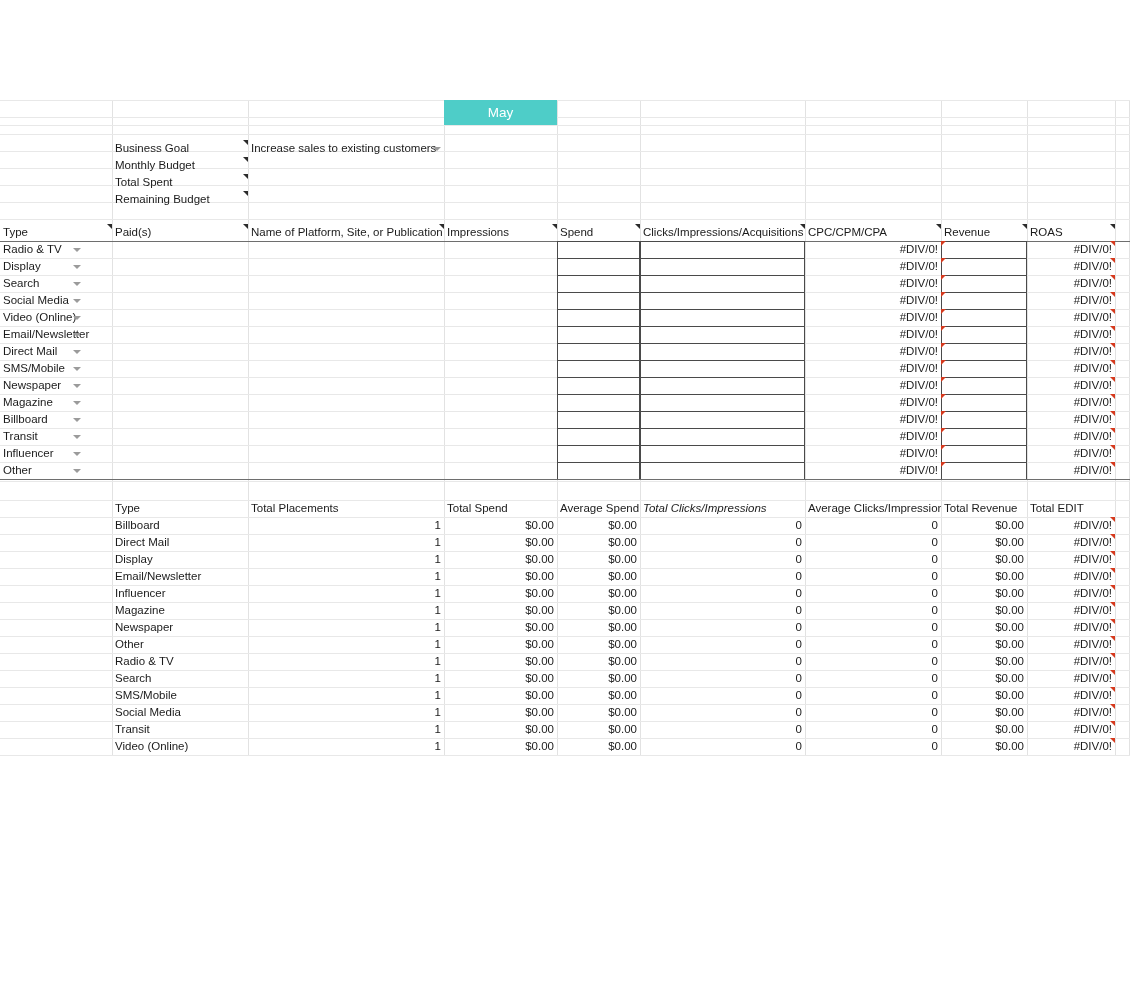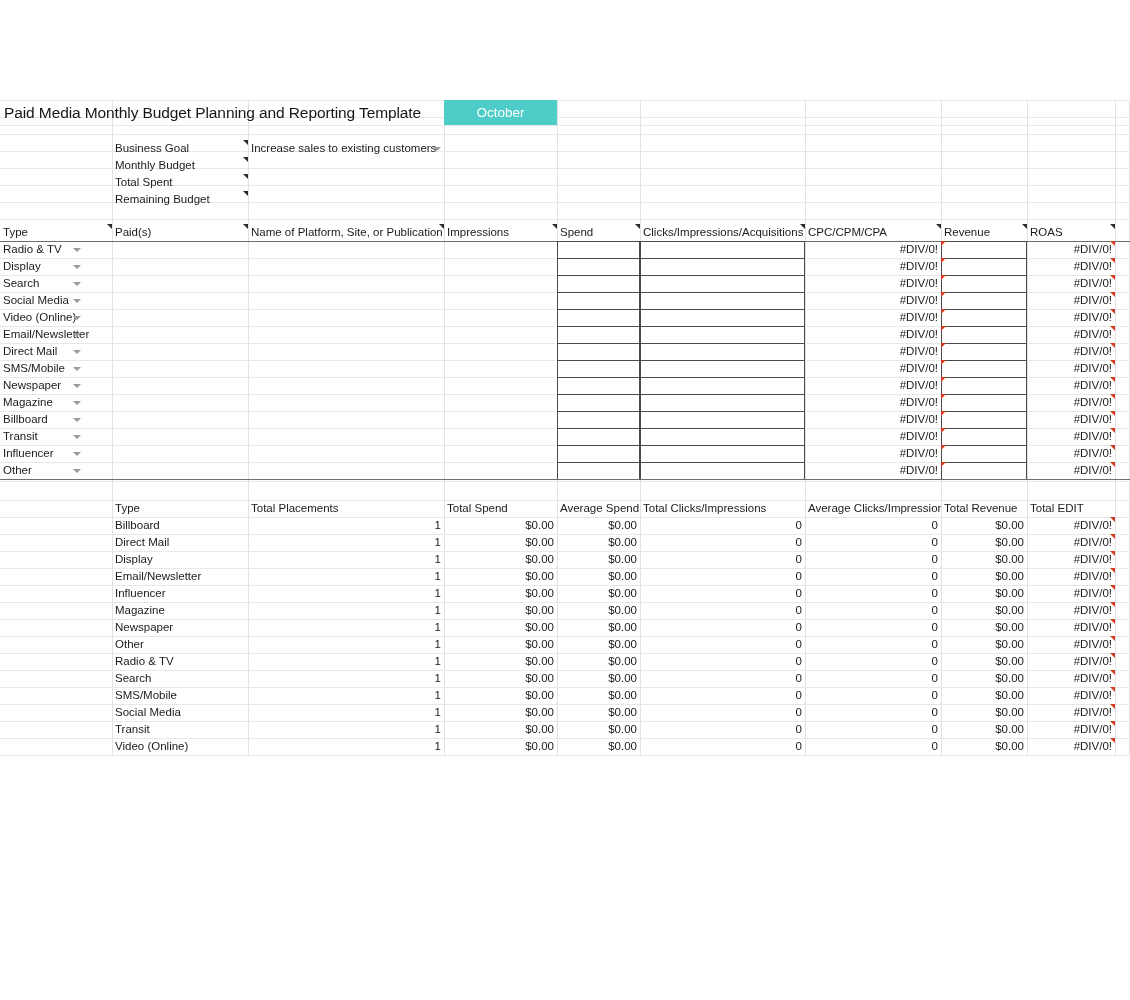--- a/index.html
+++ b/index.html
@@ -183,23 +183,22 @@
       <div class="gl-h" style="top: 117px;"></div>
       <div class="gl-h" style="top: 134px;"></div>
       <div class="gl-h" style="top: 151px;"></div>
       <div class="gl-h" style="top: 168px;"></div>
       <div class="gl-h" style="top: 185px;"></div>
       <div class="gl-h" style="top: 202px;"></div>
       <div class="gl-h" style="top: 219px;"></div>
       <div class="gl-h" style="top: 125px;"></div>
     </div>
 
-  <div id="title" style="width: 444px;">Paid Media Monthly Budget Planning and Reporting Template</div>
-
-  <div id="month" style="background: rgb(78, 205, 200);">October</div>
+
+  <div id="month" style="background: rgb(78, 205, 200);">May</div>
 
   <div id="budget-fields">
       <div class="cell" style="left: 112px; top: 140px; width: 136px; height: 17px;">Business Goal</div>
       <div class="tri-black" style="left: 243px; top: 140px;"></div>
       <div class="cell" style="left: 248px; top: 140px; width: 196px; height: 17px;">Increase sales to existing customers</div>
       <div class="caret" style="left: 433px; top: 147px;"></div>
       <div class="cell" style="left: 112px; top: 157px; width: 136px; height: 17px;">Monthly Budget</div>
       <div class="tri-black" style="left: 243px; top: 157px;"></div>
       <div class="cell" style="left: 248px; top: 157px; width: 196px; height: 17px;"></div>
       <div class="cell" style="left: 112px; top: 174px; width: 136px; height: 17px;">Total Spent</div>
@@ -459,21 +458,21 @@
       <div class="rule dark" style="left: 0px; top: 479px; width: 1130px;"></div>
     </div>
 
   <div id="summary-table">
       <div class="gl-h" style="top: 481px;"></div>
       <div class="gl-h" style="top: 500px;"></div>
       <div class="cell hdr" style="left: 112px; top: 500px; width: 136px; height: 17px;">Type</div>
       <div class="cell hdr" style="left: 248px; top: 500px; width: 196px; height: 17px;">Total Placements</div>
       <div class="cell hdr" style="left: 444px; top: 500px; width: 113px; height: 17px;">Total Spend</div>
       <div class="cell hdr" style="left: 557px; top: 500px; width: 83px; height: 17px;">Average Spend</div>
-      <div class="cell hdr" style="left: 640px; top: 500px; width: 165px; height: 17px;">Total Clicks/Impressions</div>
+      <div class="cell hdr" style="left: 640px; top: 500px; width: 165px; height: 17px; font-style: italic;">Total Clicks/Impressions</div>
       <div class="cell hdr" style="left: 805px; top: 500px; width: 136px; height: 17px;">Average Clicks/Impressions</div>
       <div class="cell hdr" style="left: 941px; top: 500px; width: 86px; height: 17px;">Total Revenue</div>
       <div class="cell hdr" style="left: 1027px; top: 500px; width: 88px; height: 17px;">Total EDIT</div>
       <div class="gl-h" style="top: 517px;"></div>
       <div class="gl-h" style="top: 534px;"></div>
       <div class="cell " style="left: 112px; top: 517px; width: 136px; height: 17px;">Billboard</div>
       <div class="cell right" style="left: 248px; top: 517px; width: 196px; height: 17px;">1</div>
       <div class="cell right" style="left: 444px; top: 517px; width: 113px; height: 17px;">$0.00</div>
       <div class="cell right" style="left: 557px; top: 517px; width: 83px; height: 17px;">$0.00</div>
       <div class="cell right" style="left: 640px; top: 517px; width: 165px; height: 17px;">0</div>

